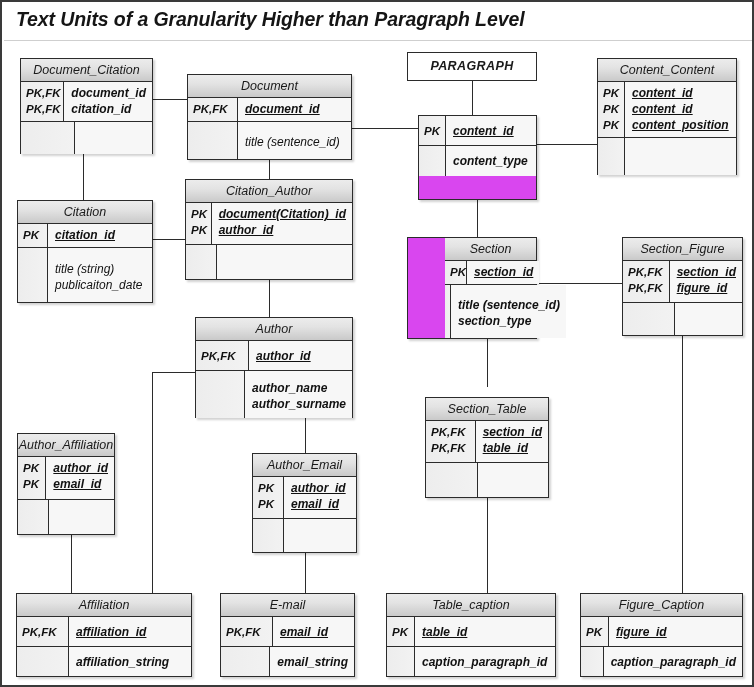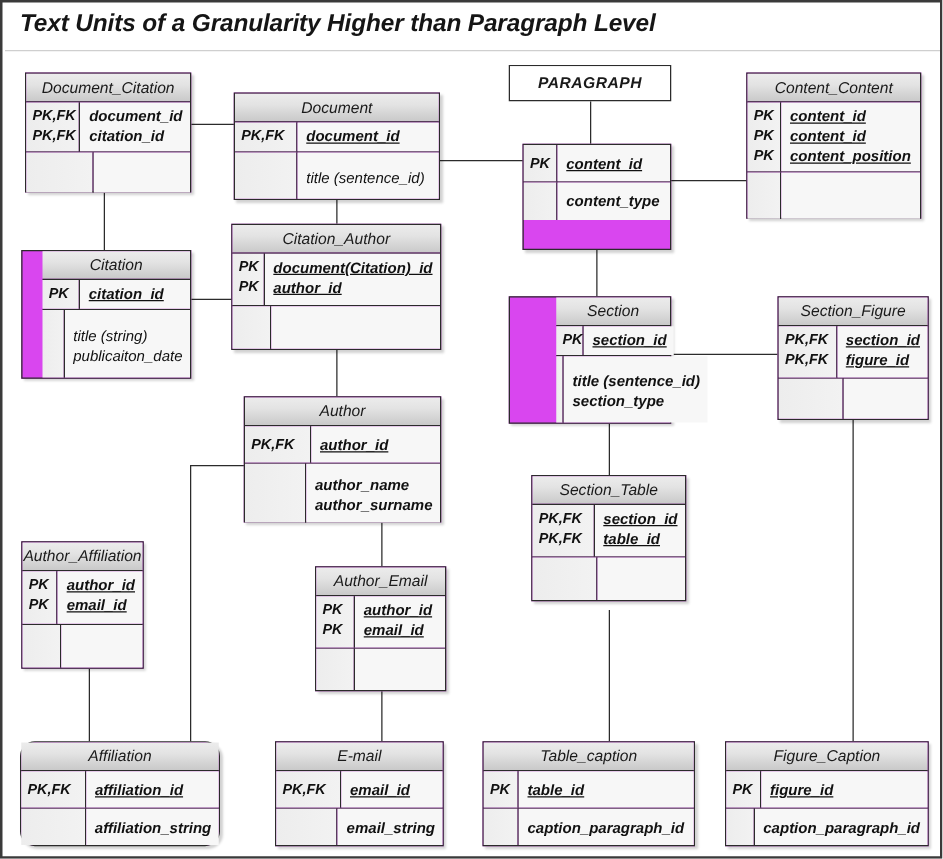--- a/index.html
+++ b/index.html
@@ -200,21 +200,21 @@
       </div>
     </div>
     <div class="sect" style="height:30px;">
       <div class="keycol" style="width:27px;"></div>
       <div class="attrcol" style="padding-top:7px;">
         <div class="row b">content_type</div>
       </div>
     </div>
   </div>
 
-  <div class="ent" style="left:15px;top:198px;width:136px;height:103px;padding-left:16px;">
+  <div class="ent" style="left:15px;top:198px;width:136px;height:103px;">
     <div class="hdr">Citation</div>
     <div class="sect" style="height:24px;">
       <div class="keycol" style="width:30px;">
         <div class="row">PK</div>
       </div>
       <div class="attrcol">
         <div class="row u"><span>citation_id</span></div>
       </div>
     </div>
     <div class="sect" style="height:54px;">
@@ -293,21 +293,21 @@
     </div>
     <div class="sect" style="height:47px;">
       <div class="keycol" style="width:53px;"></div>
       <div class="attrcol" style="padding-top:9px;">
         <div class="row b">author_name</div>
         <div class="row b">author_surname</div>
       </div>
     </div>
   </div>
 
-  <div class="ent" style="left:423px;top:378px;width:124px;height:101px;">
+  <div class="ent" style="left:423px;top:395px;width:124px;height:101px;">
     <div class="hdr">Section_Table</div>
     <div class="sect" style="height:42px;">
       <div class="keycol" style="width:52px;">
         <div class="row">PK,FK</div>
         <div class="row">PK,FK</div>
       </div>
       <div class="attrcol">
         <div class="row u"><span>section_id</span></div>
         <div class="row u"><span>table_id</span></div>
       </div>
@@ -347,21 +347,21 @@
         <div class="row u"><span>author_id</span></div>
         <div class="row u"><span>email_id</span></div>
       </div>
     </div>
     <div class="sect" style="height:33px;">
       <div class="keycol" style="width:31px;"></div>
       <div class="attrcol"></div>
     </div>
   </div>
 
-  <div class="ent" style="left:14px;top:591px;width:160px;height:84px;border-radius:12px;">
+  <div class="ent" style="left:14px;top:591px;width:176px;height:84px;">
     <div class="hdr">Affiliation</div>
     <div class="sect" style="height:30px;">
       <div class="keycol" style="width:52px;padding-top:7px;">
         <div class="row">PK,FK</div>
       </div>
       <div class="attrcol" style="padding-top:7px;">
         <div class="row u"><span>affiliation_id</span></div>
       </div>
     </div>
     <div class="sect" style="height:29px;">

